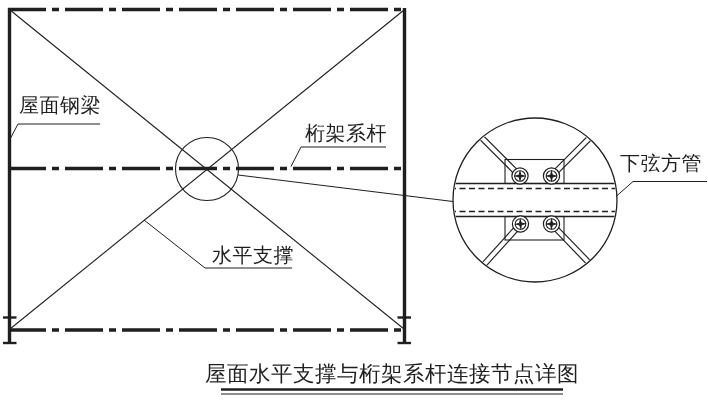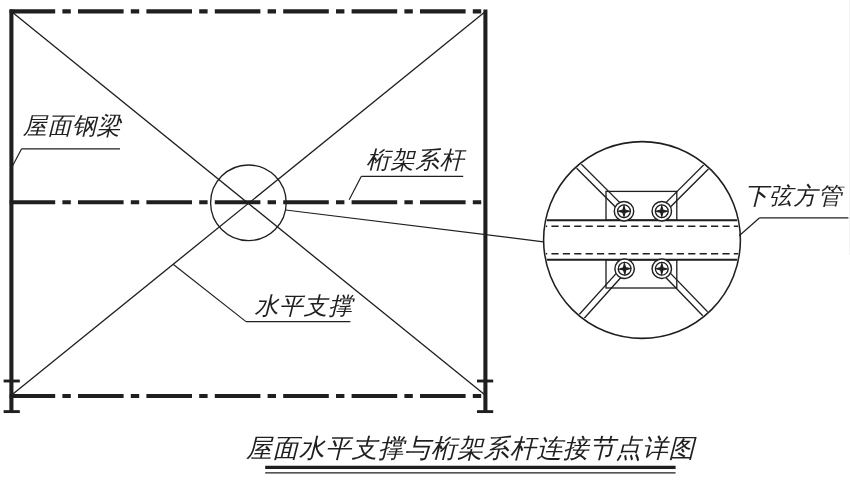--- a/index.html
+++ b/index.html
@@ -2,21 +2,20 @@
 <html><head>
 <meta charset="utf-8">
 <style>
   html,body{margin:0;padding:0;background:#e8e8e8;}
   .canvas{
     position:relative;
     width:708px;height:400px;
     background:#ffffff;
     font-family:"Liberation Sans","DejaVu Sans",sans-serif;
     overflow:hidden;
-    font-style:italic;
   }
   svg{display:block;}
   svg text{
     fill:#1f1f1f;
     font-family:"Liberation Sans","DejaVu Sans",sans-serif;
   }
   .lbl{font-size:20px;letter-spacing:0.5px;}
   .ttl{font-size:21.5px;letter-spacing:0.5px;}
 </style>
 </head>

